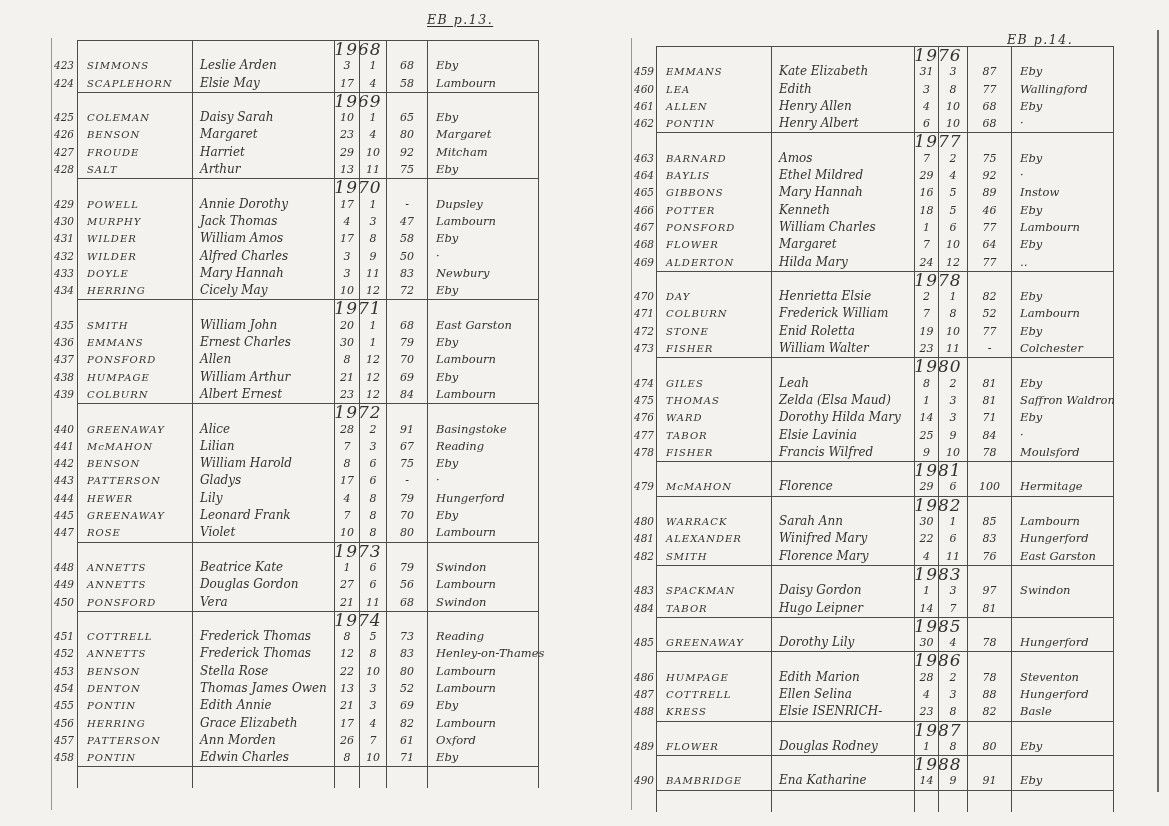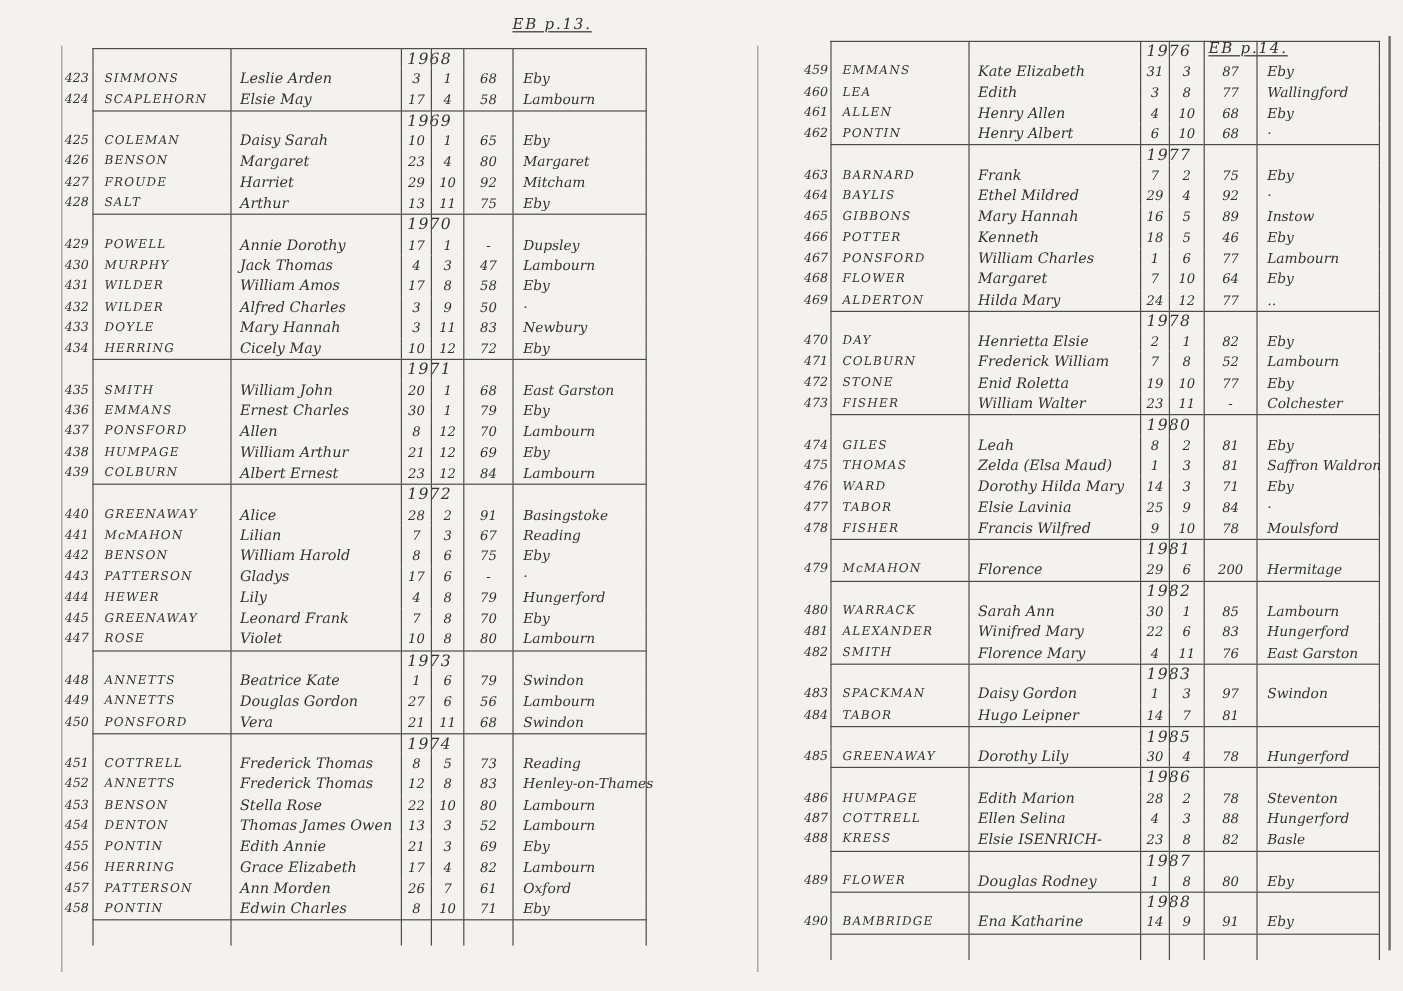--- a/index.html
+++ b/index.html
@@ -27,21 +27,21 @@
     position:absolute;left:0;top:38px;height:772px;width:1px;
     background:var(--rule,#9a9894);
   }
   .edge-rule{
     position:absolute;left:526px;top:30px;height:762px;width:2px;
     background:#6f6d6a;
   }
 
   .reg-table{position:absolute;left:0;}
   .p0 .reg-table{top:40px;}
-  .p1 .reg-table{top:34px;margin-left:36px;}
+  .p1 .reg-table{top:46px;}
 
   .row{display:flex;height:17.3px;position:relative;}
   .row.tail{height:22px;}
   .c{
     box-sizing:border-box;flex:0 0 auto;height:100%;
     position:relative;overflow:visible;white-space:nowrap;
     line-height:17px;font-style:italic;
   }
   
   .p0 .num{width:26px}.p0 .sn{width:115px}.p0 .fn{width:142px}
@@ -56,21 +56,21 @@
     border-top:1px solid var(--line,#4e4c49);
   }
 
   .num{font-size:10.5px;padding-left:3px;}
   .sn{font-size:10px;letter-spacing:1px;padding-left:9px;}
   .fn{font-size:12px;padding-left:7px;}
   .dd,.mm,.aa{font-size:11px;text-align:center;}
   .pl{font-size:11.5px;padding-left:8px;}
   .year-label{
     position:absolute;left:-9px;top:0;width:64px;text-align:center;
-    font-size:13px;font-style:italic;letter-spacing:1px;line-height:17px;
+    font-size:17px;font-style:italic;letter-spacing:1px;line-height:17px;
   }
 </style>
 </head>
 <body>
 
 <div class="canvas">
 
   <div class="page p0">
     <div class="page-header">EB p.13.</div>
     <div class="margin-rule"></div>
@@ -538,21 +538,21 @@
           <div class="c dd">
             <span class="year-label">1977</span>
           </div>
           <div class="c mm"></div>
           <div class="c aa"></div>
           <div class="c pl"></div>
         </div>
         <div class="row data-row">
           <div class="c num">463</div>
           <div class="c sn">BARNARD</div>
-          <div class="c fn">Frank</div>
+          <div class="c fn">Amos</div>
           <div class="c dd">7</div>
           <div class="c mm">2</div>
           <div class="c aa">75</div>
           <div class="c pl">Eby</div>
         </div>
         <div class="row data-row">
           <div class="c num">464</div>
           <div class="c sn">BAYLIS</div>
           <div class="c fn">Ethel Mildred</div>
           <div class="c dd">29</div>
@@ -718,21 +718,21 @@
           <div class="c mm"></div>
           <div class="c aa"></div>
           <div class="c pl"></div>
         </div>
         <div class="row data-row">
           <div class="c num">479</div>
           <div class="c sn">McMAHON</div>
           <div class="c fn">Florence</div>
           <div class="c dd">29</div>
           <div class="c mm">6</div>
-          <div class="c aa">200</div>
+          <div class="c aa">100</div>
           <div class="c pl">Hermitage</div>
         </div>
         <div class="row sep year-row">
           <div class="c num"></div>
           <div class="c sn"></div>
           <div class="c fn"></div>
           <div class="c dd">
             <span class="year-label">1982</span>
           </div>
           <div class="c mm"></div>

